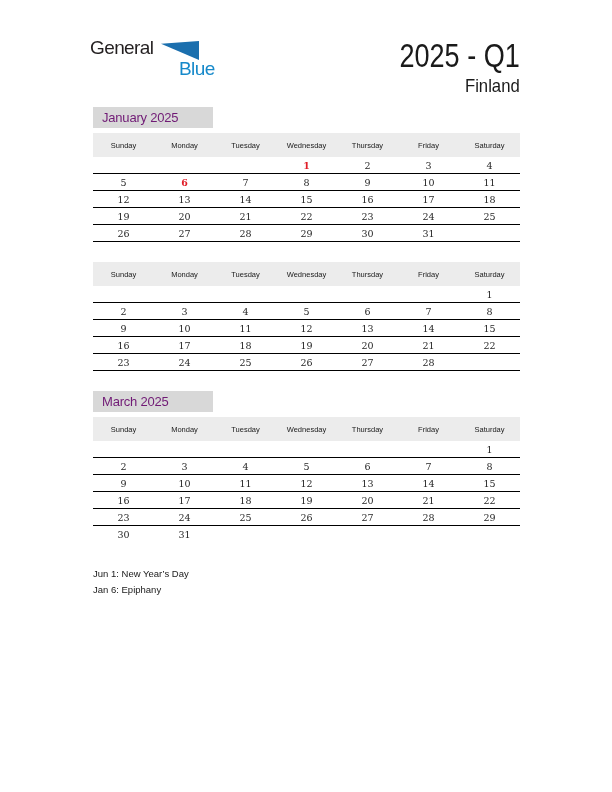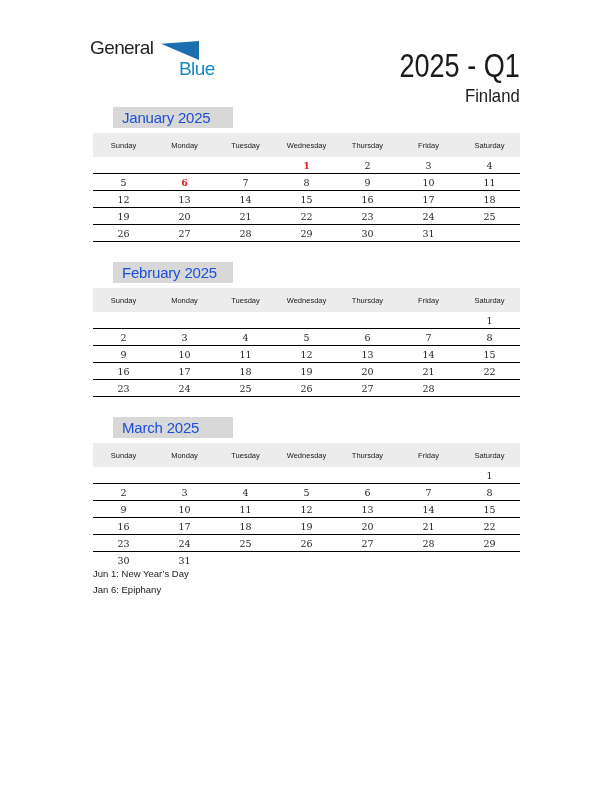--- a/index.html
+++ b/index.html
@@ -17,38 +17,38 @@
   }
   .logo-triangle {
     position:absolute; left:71px; top:4px; width:38px; height:19px;
     background:var(--logo-triangle,#1b6fae);
     clip-path:polygon(0 14%, 100% 0, 100% 100%);
   }
   .logo-blue {
     position:absolute; left:61px; top:21px; font-size:19px; letter-spacing:-0.6px;
     color:var(--logo-blue,#1689ca); font-weight:500;margin-left:28px;
   }
-  .title-block { position:absolute; right:92px; top:48px; text-align:right; }
+  .title-block { position:absolute; right:92px; top:38px; text-align:right; }
   .page-title {
     font-size:33px; line-height:35px; color:#1a1a1a; white-space:nowrap;
     transform:scaleX(0.82); transform-origin:100% 50%;
   }
   .page-subtitle {
     font-size:19px; line-height:20px; margin-top:3px; color:#1a1a1a;
     transform:scaleX(0.88); transform-origin:100% 50%;
   }
 
   
   .months { position:absolute; left:93px; top:107px; width:427px; }
   .month { margin-bottom:20px; }
   .month-title {
     width:111px; padding-left:9px; height:21px; line-height:21px;
-    background:var(--title-bg,#d8d8d8); color:#1d4ed8;
-    font-size:15px; letter-spacing:-0.2px; margin-bottom:5px;
-    white-space:nowrap; overflow:hidden;margin-left:20px;
+    background:var(--title-bg,#d8d8d8); color:#701a75;
+    font-size:13px; letter-spacing:-0.2px; margin-bottom:5px;
+    white-space:nowrap; overflow:hidden;
   }
   table.cal { width:100%; border-collapse:collapse; table-layout:fixed; }
   table.cal thead th {
     height:18px; background:var(--weekday-bg,#ececec); font-weight:normal;
     font-size:7.5px; color:#1a1a1a; text-align:center; padding:3px;
   }
   table.cal tbody td {
     height:16px; padding:0; text-align:center; vertical-align:middle;
     font-family:"DejaVu Serif", serif; font-size:9.5px; color:#262626;
   }
@@ -133,21 +133,20 @@
               <td>28</td>
               <td>29</td>
               <td>30</td>
               <td>31</td>
               <td></td>
             </tr>
           </tbody>
         </table>
       </section>
       <section class="month">
-        <div class="month-title">February 2025</div>
         <table class="cal">
           <thead>
             <tr>
               <th>Sunday</th>
               <th>Monday</th>
               <th>Tuesday</th>
               <th>Wednesday</th>
               <th>Thursday</th>
               <th>Friday</th>
               <th>Saturday</th>

